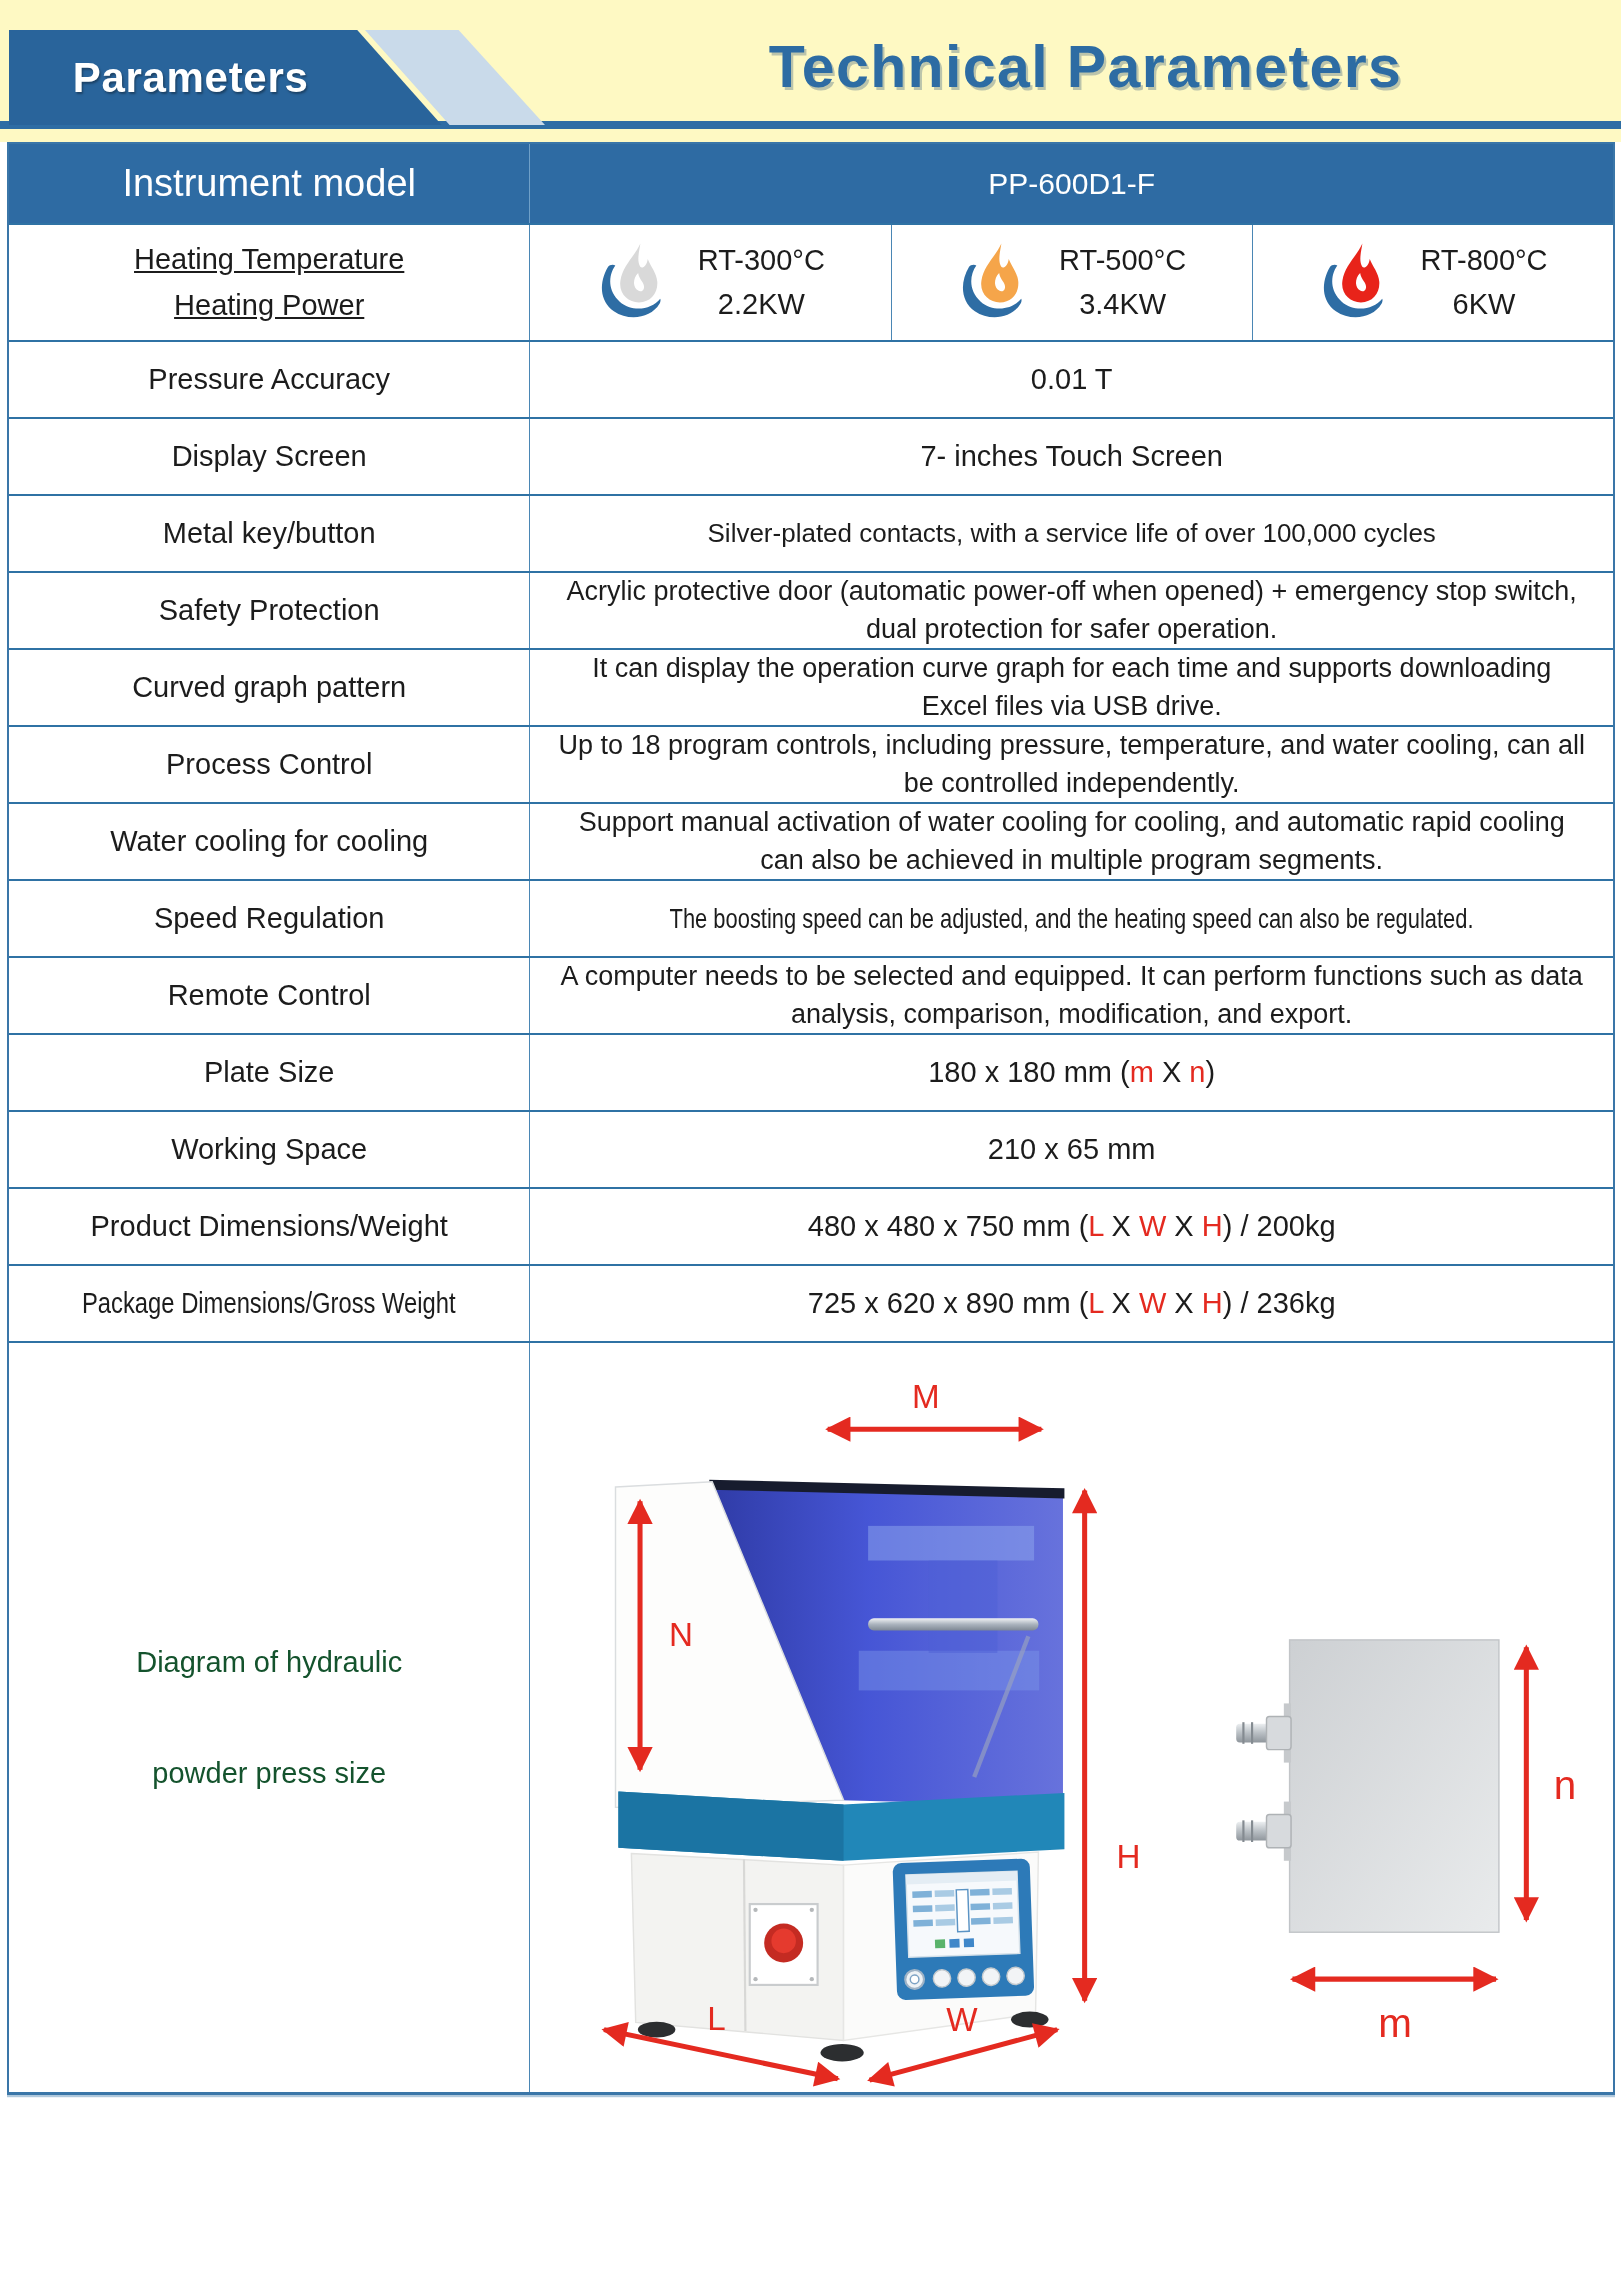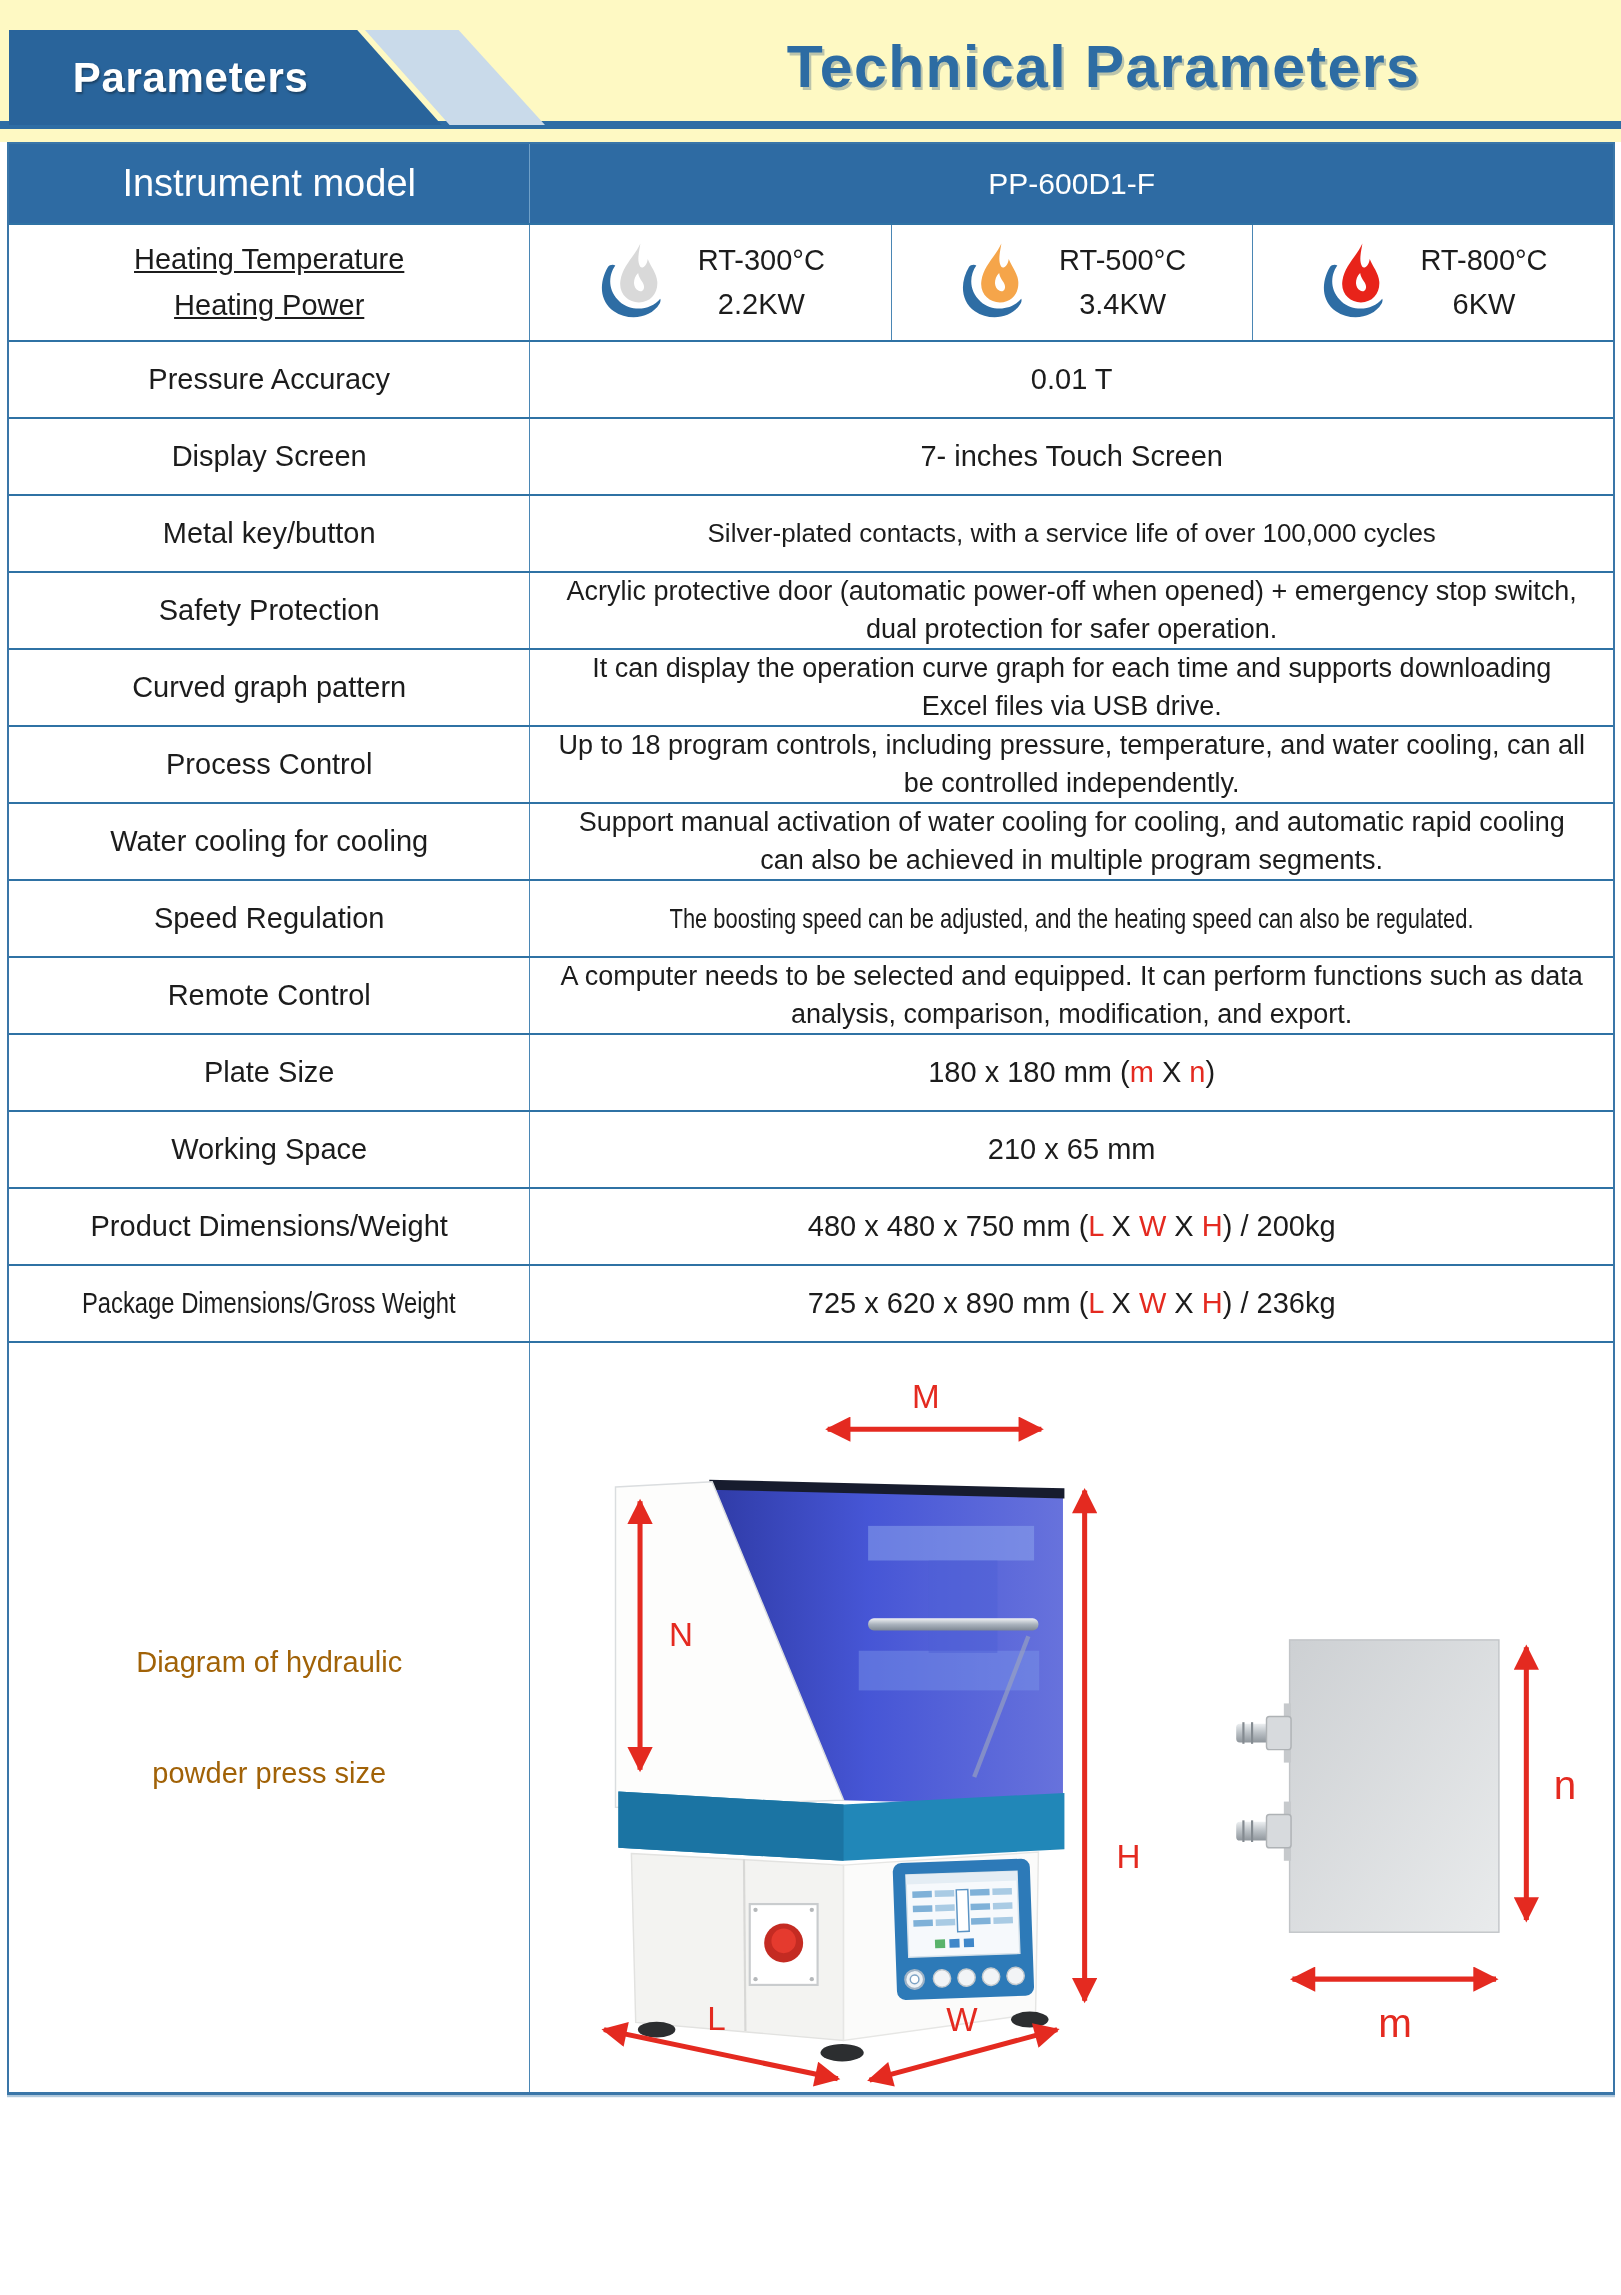--- a/index.html
+++ b/index.html
@@ -9,21 +9,21 @@
   
   .hdr { position: absolute; top: 0; left: 0; width: 1621px; height: 142px; background: #fef9c3; }
   .hdr-bar { position: absolute; top: 121px; left: 0; width: 1621px; height: 8px; background: #2e6da4; }
   .badge-light { position: absolute; top: 30px; left: 365px; width: 180px; height: 95px;
                  background: #c9daea; clip-path: polygon(0 0, 52% 0, 100% 100%, 47% 100%); }
   .badge { position: absolute; top: 30px; left: 8.7px; width: 433px; height: 95px; background: #29649b;
            clip-path: polygon(0 0, 80.5% 0, 100% 100%, 0 100%);
            display: flex; align-items: center; padding-left: 64px;
            color: #fff; font-size: 42px; font-weight: bold; letter-spacing: 0.7px;
            text-shadow: 1.4px 2.2px 2.2px rgba(0,0,0,.35); }
-  .title { position: absolute; top: 33px; left: 750px; width: 707px; text-align: center;
+  .title { position: absolute; top: 33px; left: 732px; width: 707px; text-align: center;
            font-size: 59px; font-weight: bold; color: #2d6ca3; letter-spacing: 1.4px;
            text-shadow: 2.2px 2.9px 0 rgba(32,74,115,.30); }
 
   
   .spec-table { position: absolute; top: 142px; left: 7.2px; width: 1608px;
                 border: 2.2px solid #3a76a8; border-bottom-width: 3.6px;
                 box-shadow: 0 2.2px 0 rgba(122,163,196,.6); background: #fff; }
   .t-row { display: flex; border-top: 2.9px solid #2f72a4; }
   .t-row:first-child { border-top: 0; }
   .lbl { width: 521px; flex: none; border-right: 1.4px solid #4a86b4;
@@ -44,21 +44,21 @@
   .heating-row { height: 117px; }
   .heating-row .lbl { gap: 13px; text-decoration: underline; }
   .heat-opts { display: flex; align-items: stretch; padding: 0; }
   .heat-opt { flex: 1; display: flex; align-items: center; justify-content: center; gap: 28px; border-left: 1.4px solid #4a86b4; }
   .heat-opt:first-child { border-left: 0; }
   .flame-svg { width: 74px; height: 81px; flex: none; }
   .heat-txt { display: flex; flex-direction: column; gap: 11.5px; align-items: center; font-size: 29px; }
 
   
   .diagram-row { height: 751px; }
-  .diagram-row .lbl { gap: 78px; font-size: 29px; color: #a16207; }
+  .diagram-row .lbl { gap: 78px; font-size: 29px; color: #14532d; }
   .diagram-row .val { padding: 0; }
   .diagram-svg { width: 1084px; height: 747px; display: block; }
   .dim-label { font-family: "Liberation Sans", sans-serif; fill: #e42a20; font-size: 46px; }
   .dim-label2 { font-family: "Liberation Sans", sans-serif; fill: #e42a20; font-size: 56px; }
 </style>
 </head>
 <body>
 
 <div class="hdr">
   <div class="hdr-bar"></div>

